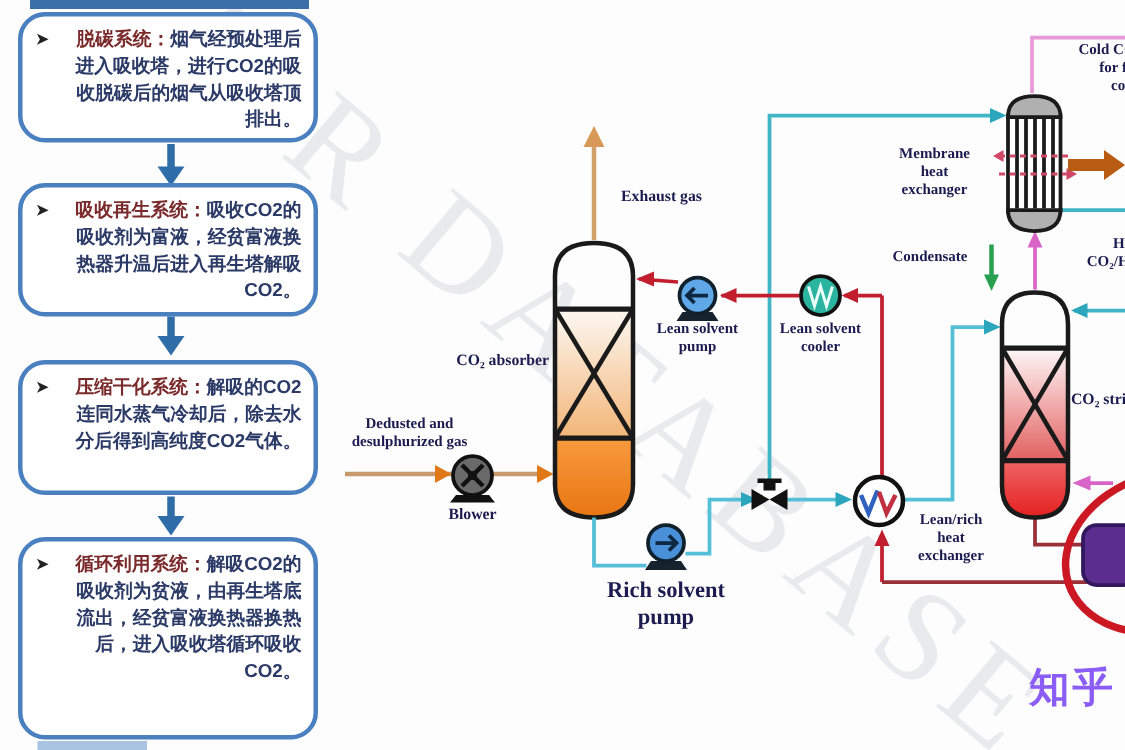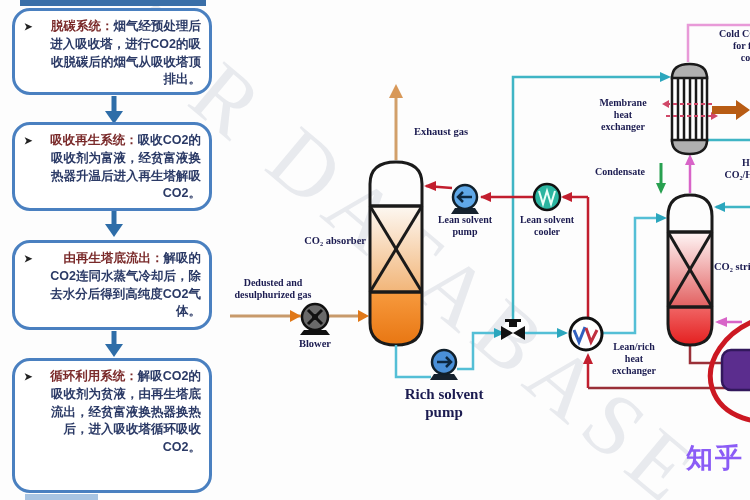--- a/index.html
+++ b/index.html
@@ -238,21 +238,21 @@
   <div class="pbox" style="top:8px;height:87px;">
     <span class="bullet">➤</span>
     <div class="txt"><span class="ttl">脱碳系统：</span><span>烟气经预处理后进入吸收塔，进行CO2的吸收脱碳后的烟气从吸收塔顶排出。</span></div>
   </div>
   <div class="pbox" style="top:122px;height:89px;">
     <span class="bullet">➤</span>
     <div class="txt"><span class="ttl">吸收再生系统：</span><span>吸收CO2的吸收剂为富液，经贫富液换热器升温后进入再生塔解吸CO2。</span></div>
   </div>
   <div class="pbox" style="top:240px;height:90px;">
     <span class="bullet">➤</span>
-    <div class="txt"><span class="ttl">由再生塔底流出：</span><span>解吸的CO2连同水蒸气冷却后，除去水分后得到高纯度CO2气体。</span></div>
+    <div class="txt"><span class="ttl">压缩干化系统：</span><span>解吸的CO2连同水蒸气冷却后，除去水分后得到高纯度CO2气体。</span></div>
   </div>
   <div class="pbox" style="top:358px;height:135px;">
     <span class="bullet">➤</span>
     <div class="txt"><span class="ttl">循环利用系统：</span><span>解吸CO2的吸收剂为贫液，由再生塔底流出，经贫富液换热器换热后，进入吸收塔循环吸收CO2。</span></div>
   </div>
 
   <span class="zhihu">知乎</span>
 </div>
 
 </body></html>

